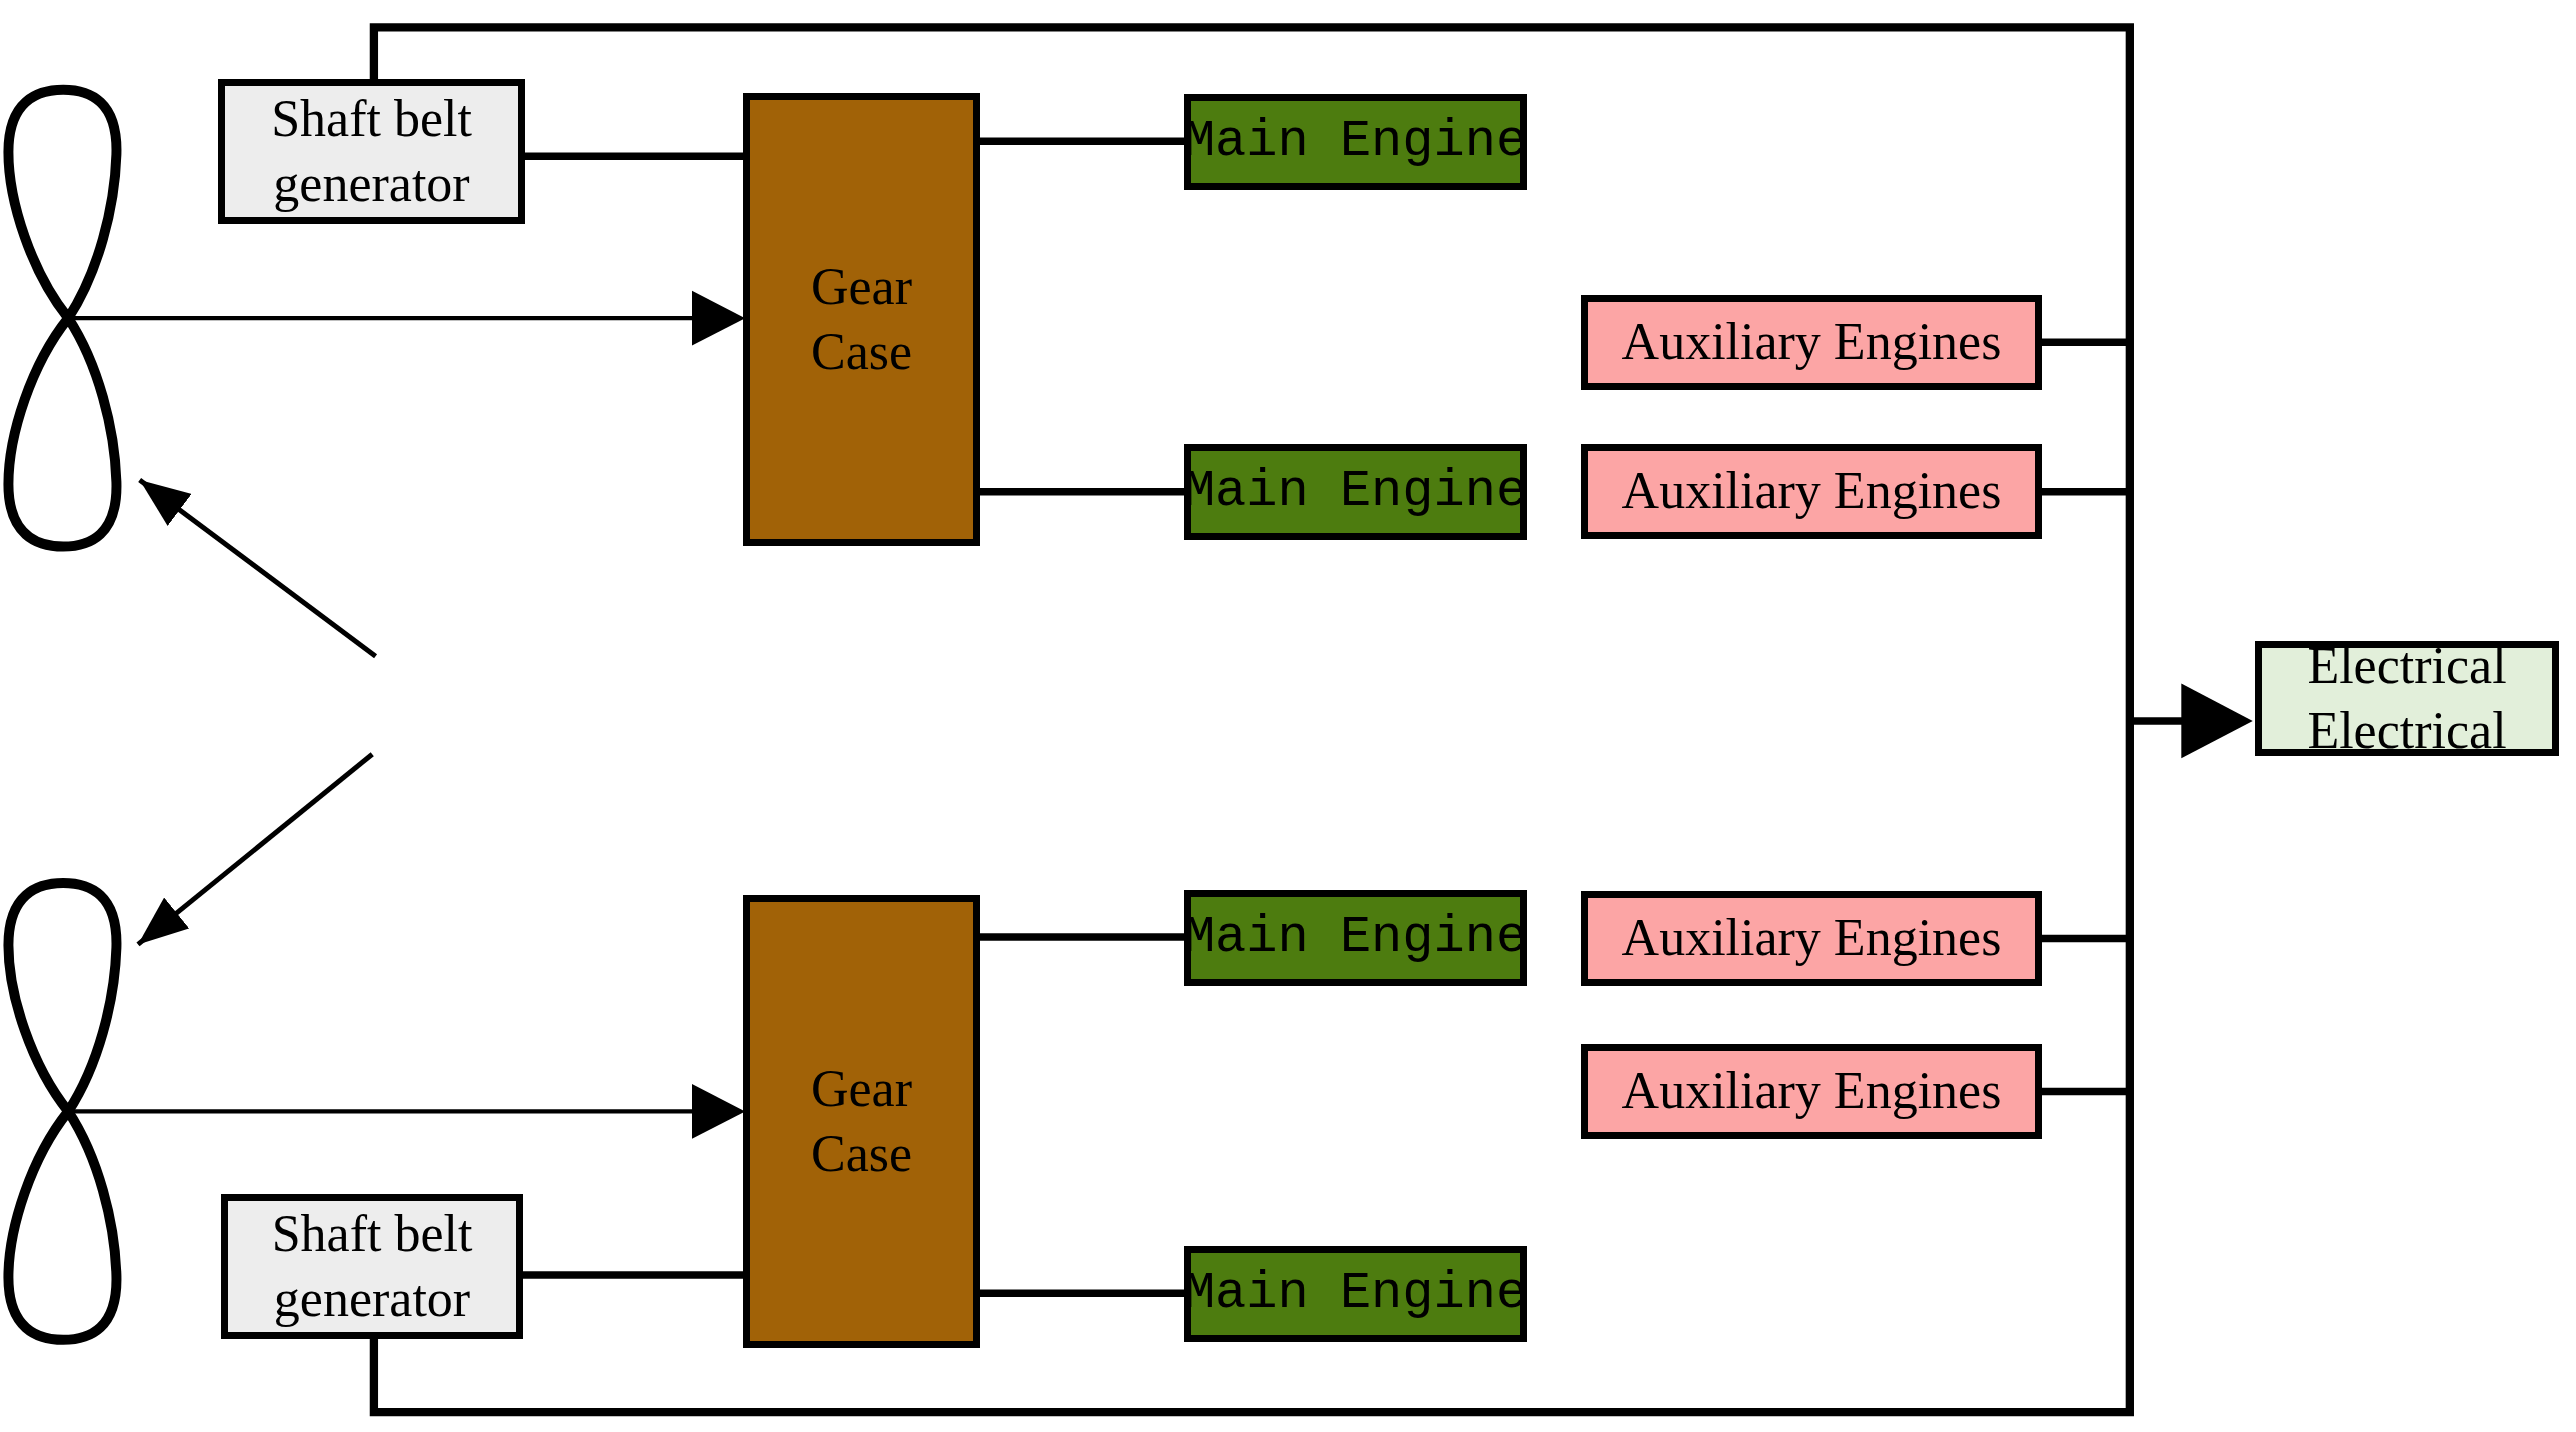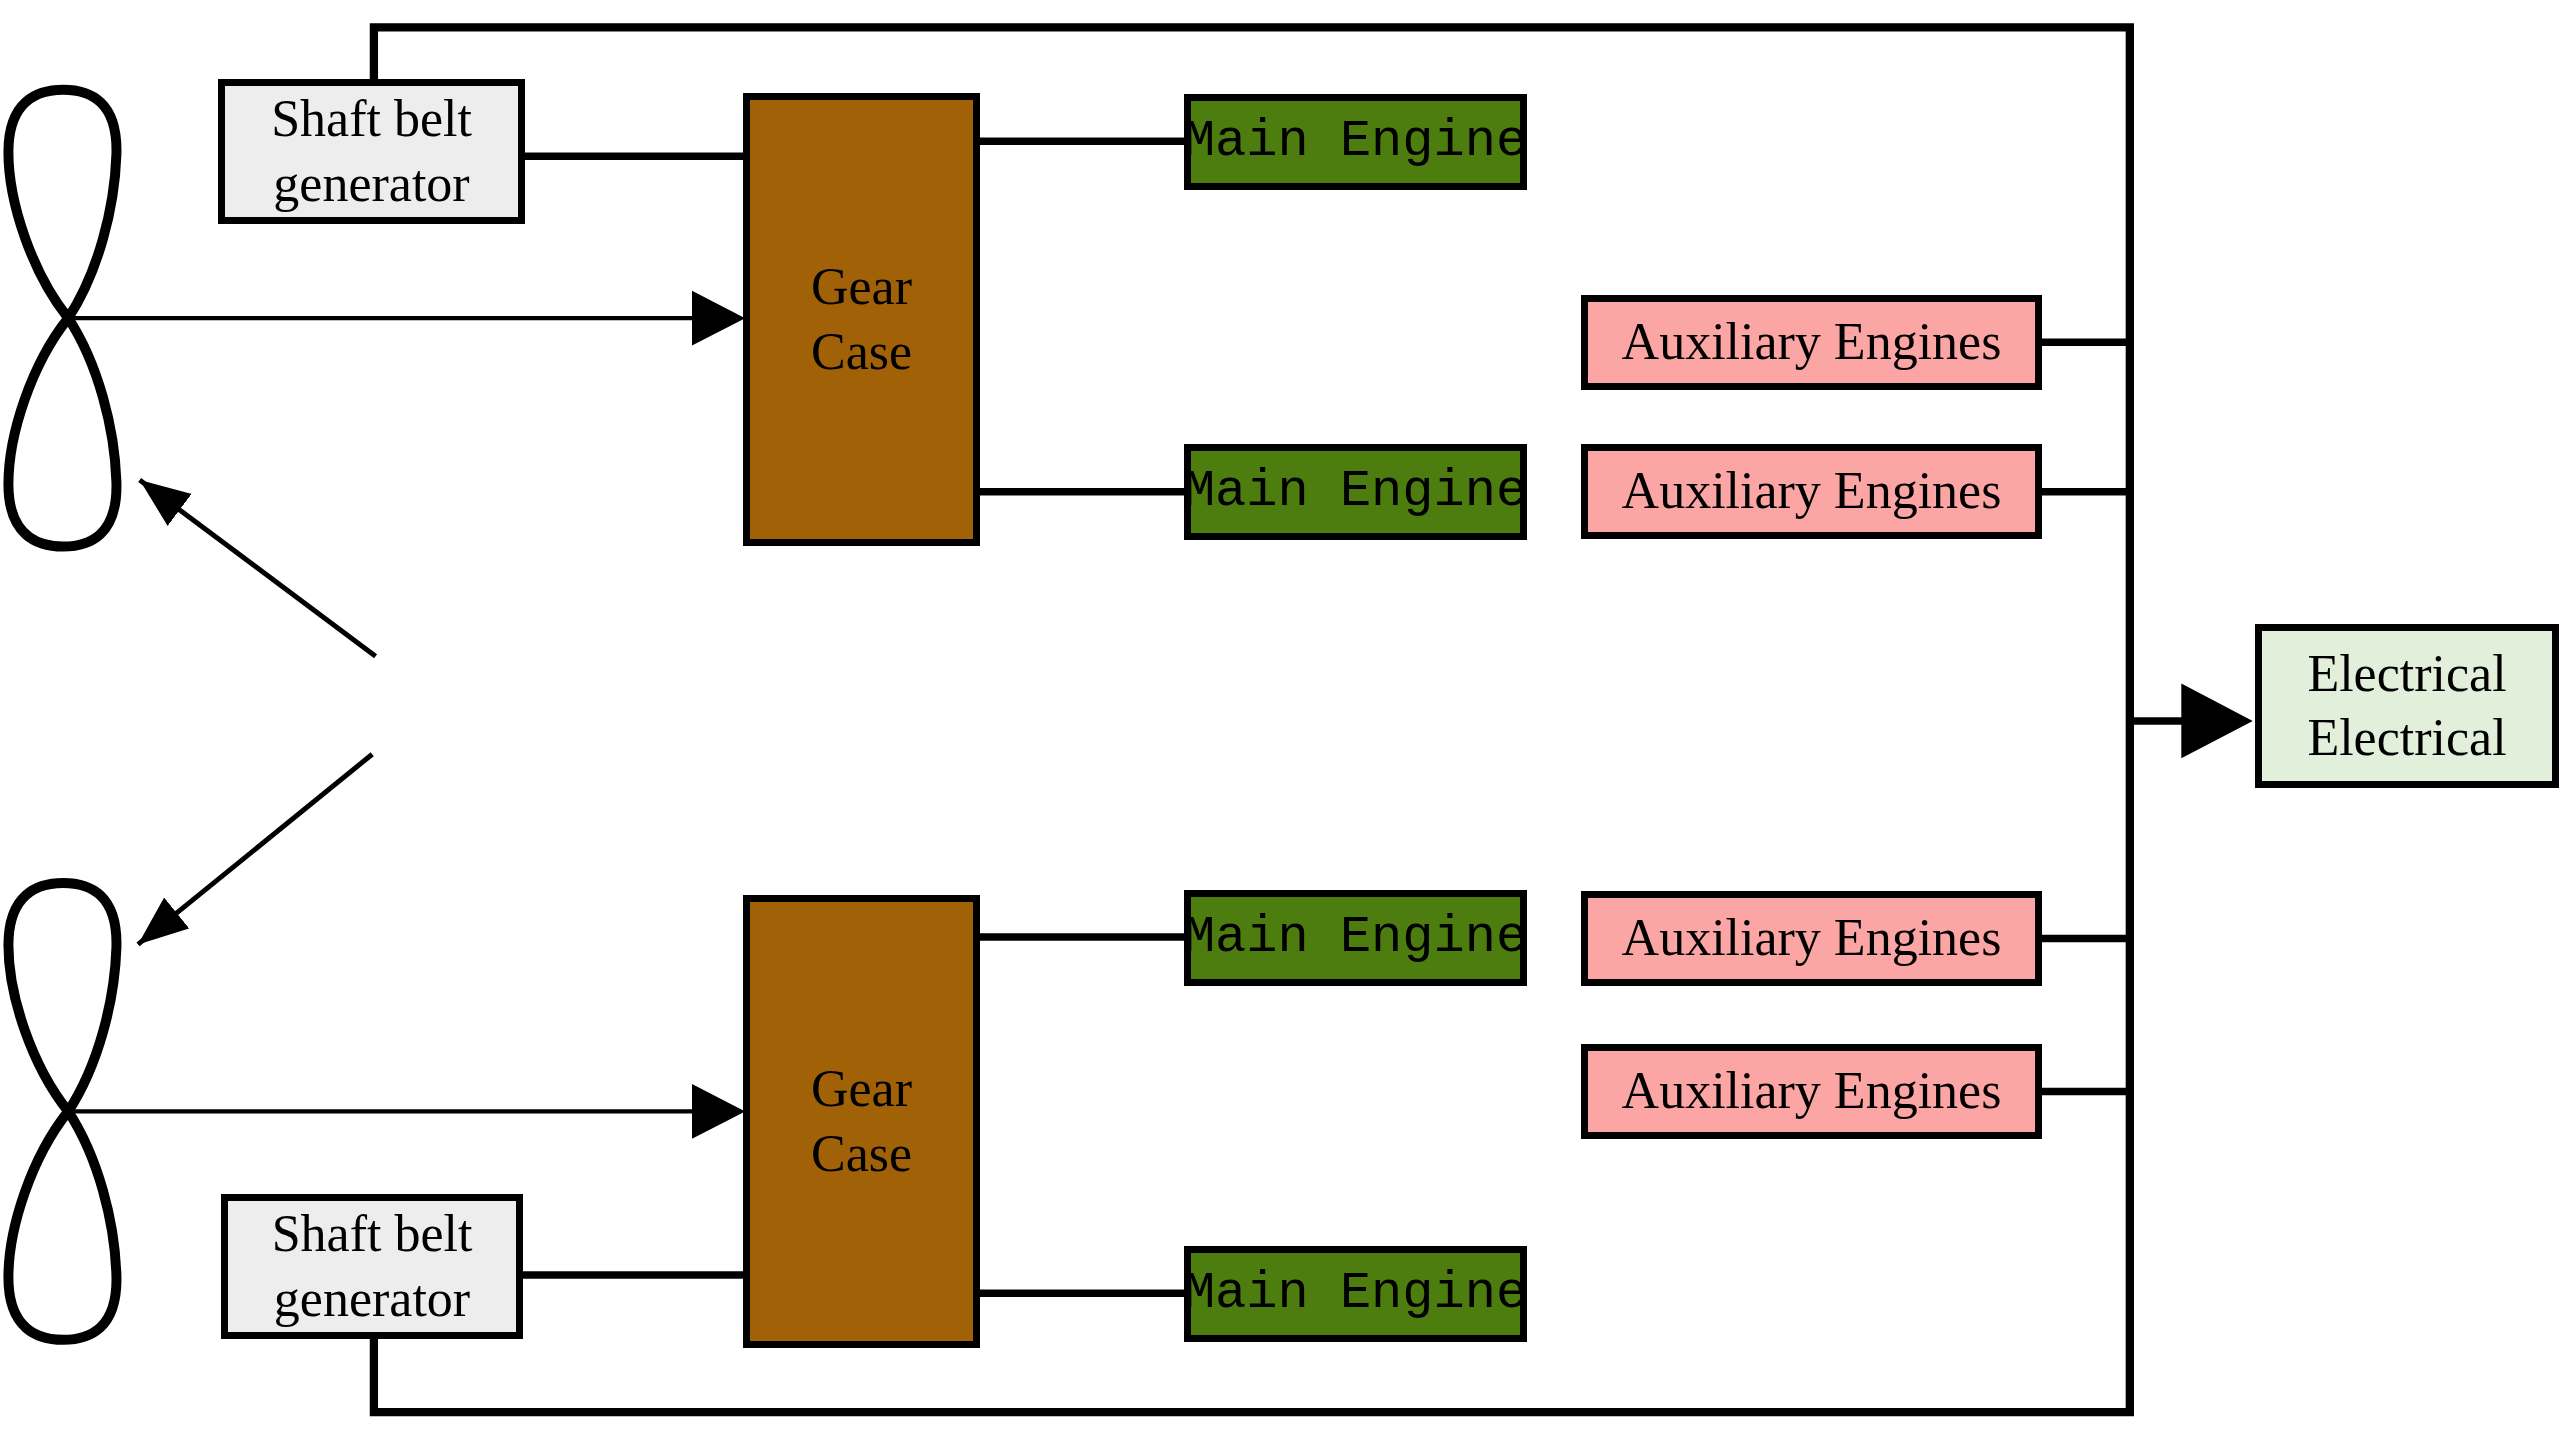--- a/index.html
+++ b/index.html
@@ -149,20 +149,20 @@
 
   <div class="box fill-yellow" style="left:1581px; top:1044px; width:461px; height:95px;">
     <span>Auxiliary Engines</span>
   </div>
 
   <div class="box fill-gray" style="left:221px; top:1194px; width:302px; height:145px;">
     <span>Shaft belt</span>
     <span>generator</span>
   </div>
 
-  <div class="box fill-green" style="left:2255px; top:624px; width:304px; height:164px;">
+  <div class="box fill-green" style="left:2255px; top:641px; width:304px; height:115px;">
     <span>Electrical</span>
     <span>Electrical</span>
   </div>
 
 
 </div>
 
 
 </body></html>

